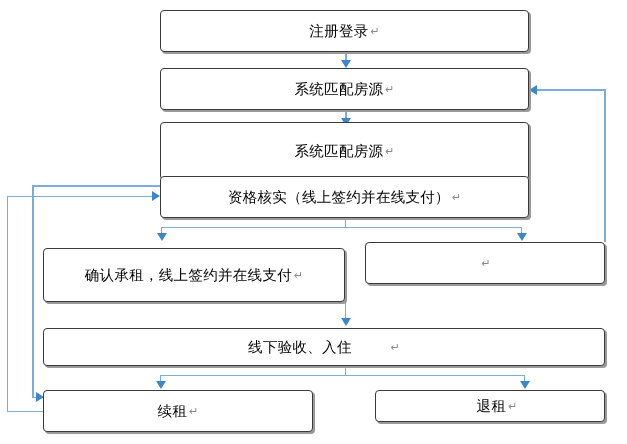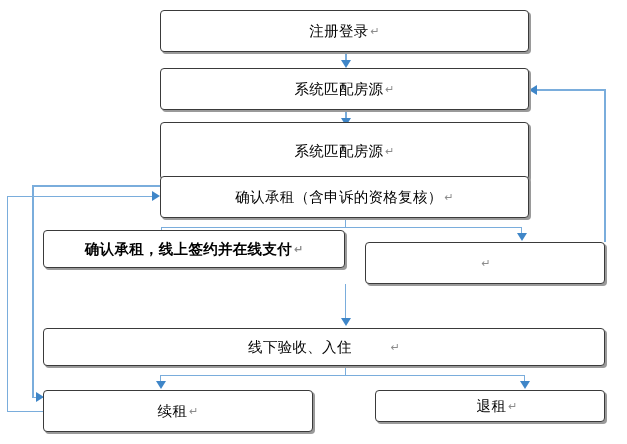--- a/index.html
+++ b/index.html
@@ -125,25 +125,25 @@
     <span class="node-label">系统匹配房源</span>
       <span class="pilcrow">↵</span>
   </div>
 
   <div class="node" style="left:160px; top:122px; width:369px; height:58px;">
     <span class="node-label">系统匹配房源</span>
       <span class="pilcrow">↵</span>
   </div>
 
   <div class="node" style="left:160px; top:176px; width:369px; height:42px;">
-    <span class="node-label">确认承租（含申诉的资格复核）</span>
+    <span class="node-label">资格核实（线上签约并在线支付）</span>
       <span class="pilcrow">↵</span>
   </div>
 
-  <div class="node" style="left:43px; top:230px; width:302px; height:38px;font-weight:bold;">
+  <div class="node" style="left:43px; top:248px; width:302px; height:54px;">
     <span class="node-label">确认承租，线上签约并在线支付</span>
       <span class="pilcrow">↵</span>
   </div>
 
   <div class="node" style="left:365px; top:242px; width:240px; height:42px;">
       <span class="pilcrow">↵</span>
   </div>
 
   <div class="node" style="left:43px; top:328px; width:562px; height:38px;gap:37px;">
     <span class="node-label">线下验收、入住</span>

